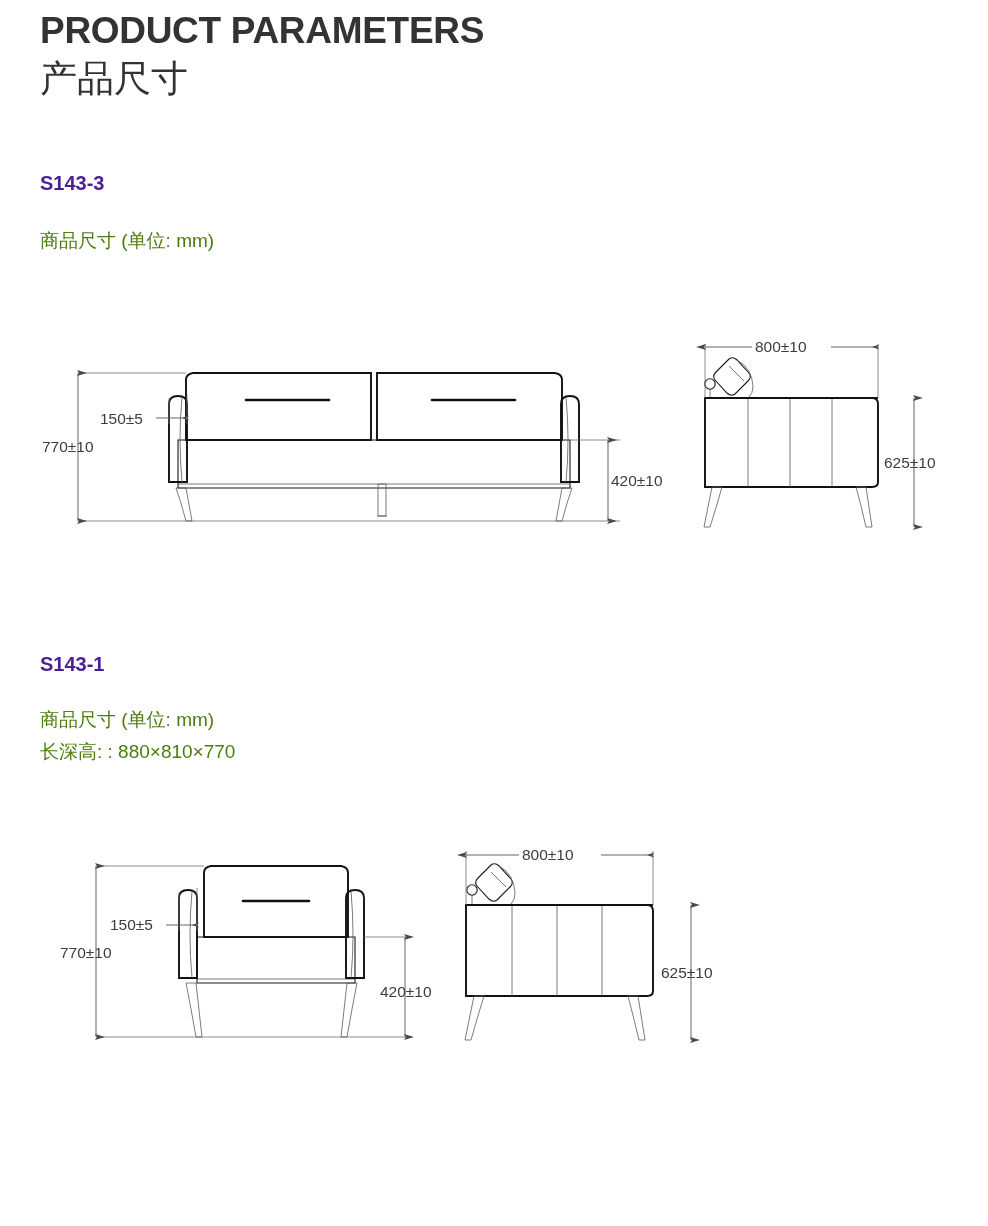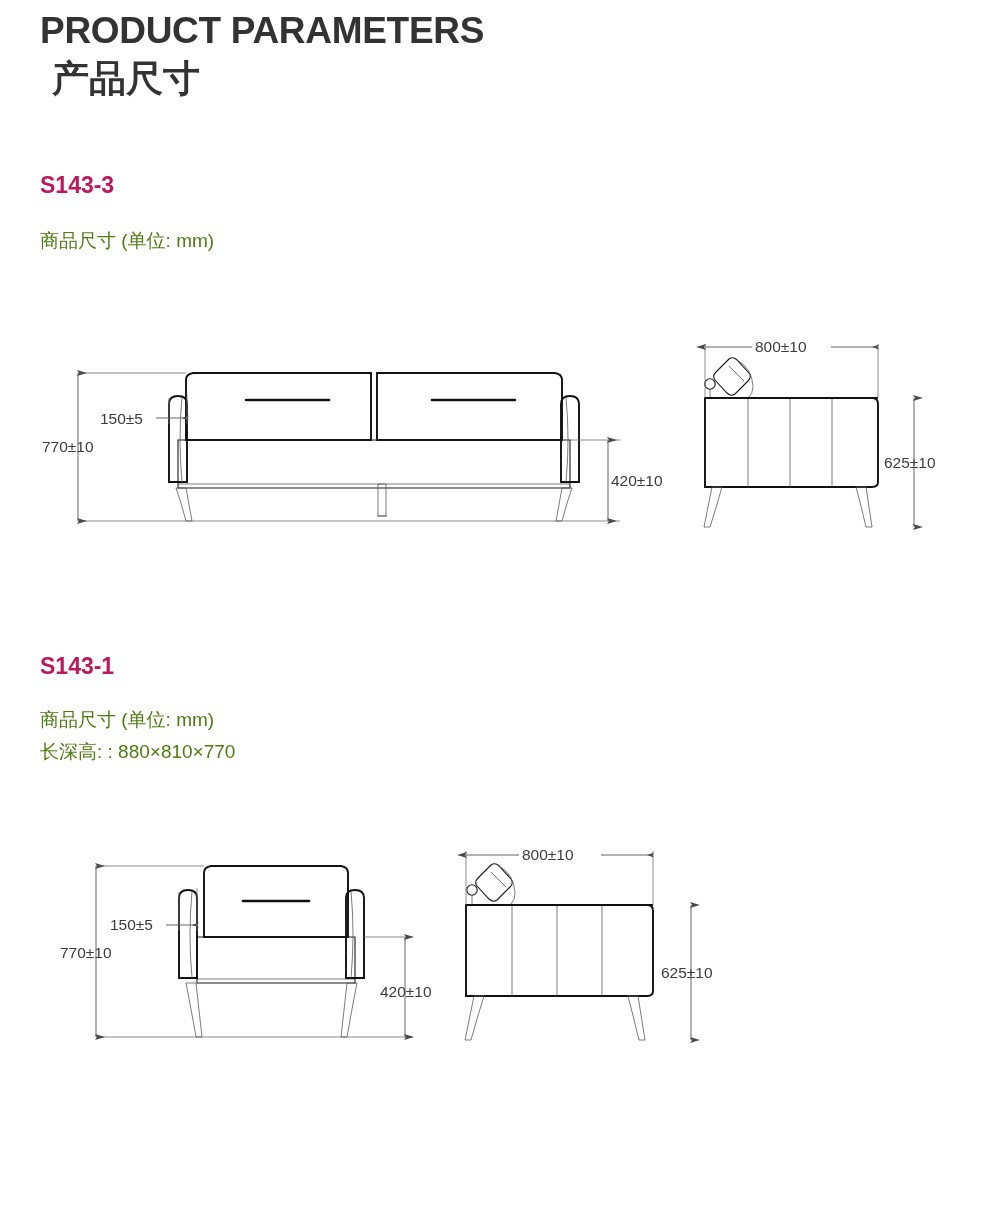--- a/index.html
+++ b/index.html
@@ -30,33 +30,32 @@
   .title-en {
     font-size: 37px;
     font-weight: bold;
     letter-spacing: -0.3px;
     line-height: 46px;
     color: #333333;
     white-space: nowrap;
   }
   .title-cn {
     font-size: 37px;
-    font-weight: bold;
+    font-weight: normal;
     line-height: 50px;
     color: #333333;
     white-space: nowrap;
-    margin-left: 12px;
   }
 
   
   .model-code {
     position: absolute;
-    font-size: 23px;
+    font-size: 20px;
     font-weight: bold;
-    color: #be185d;
+    color: #4c1d95;
     white-space: nowrap;
   }
   .spec-line {
     position: absolute;
     font-size: 19px;
     font-weight: normal;
     color: #4d7c0f;
     line-height: 28px;
     white-space: nowrap;
   }

